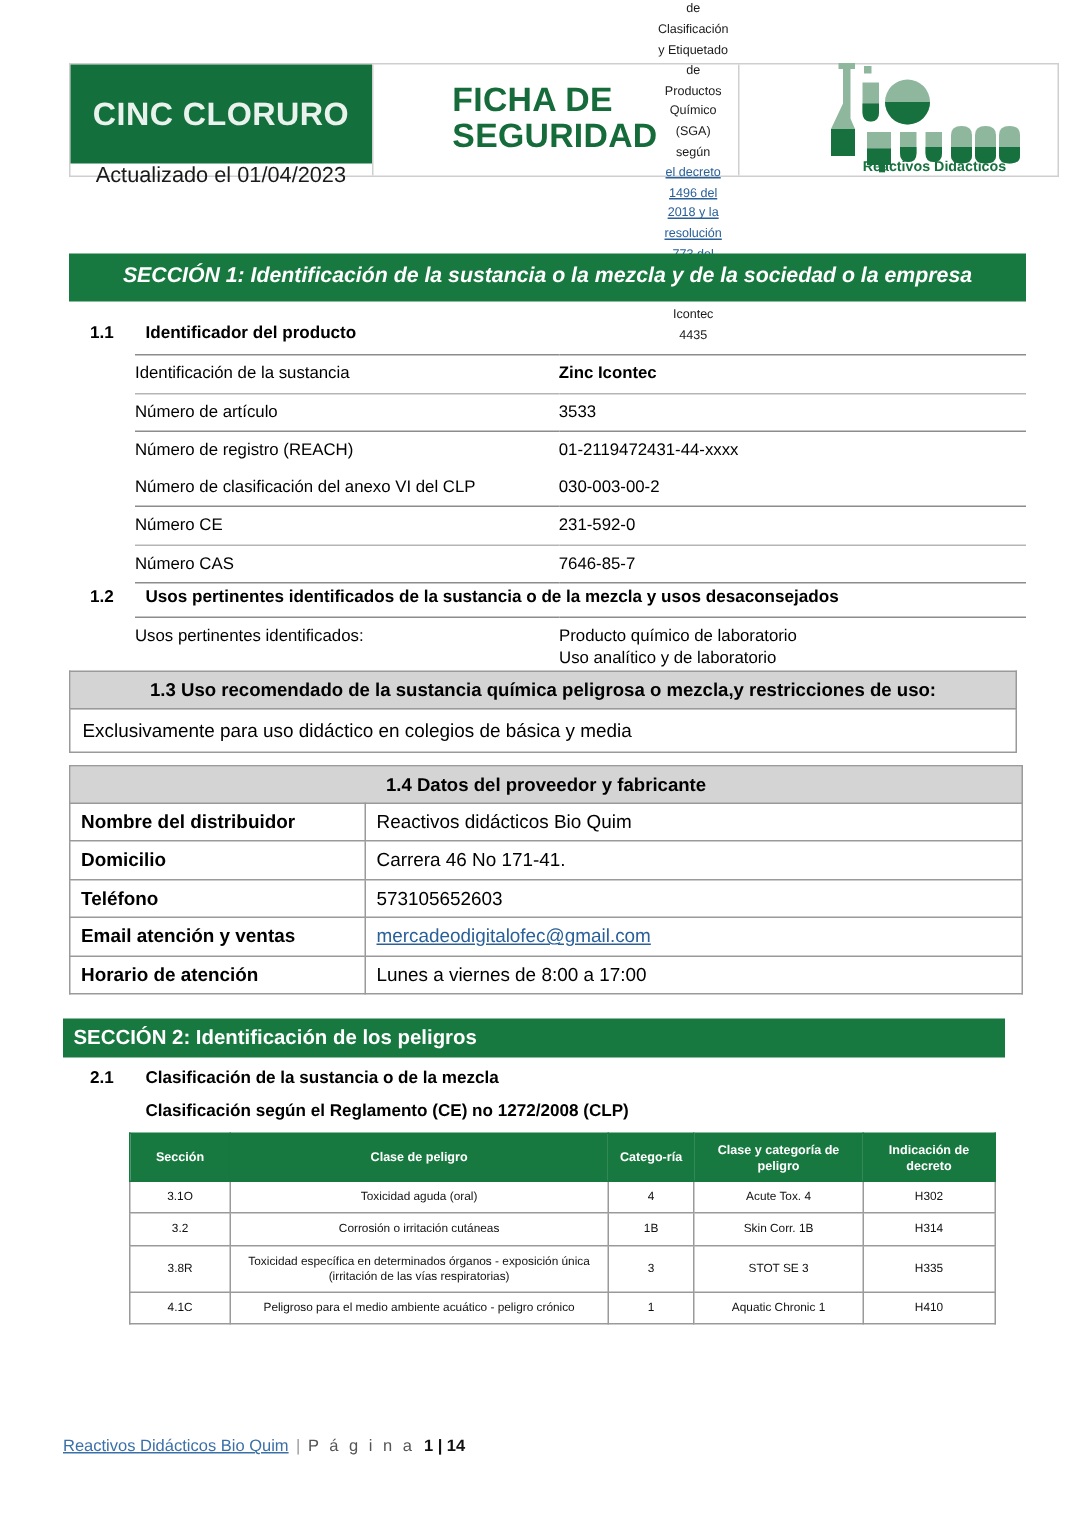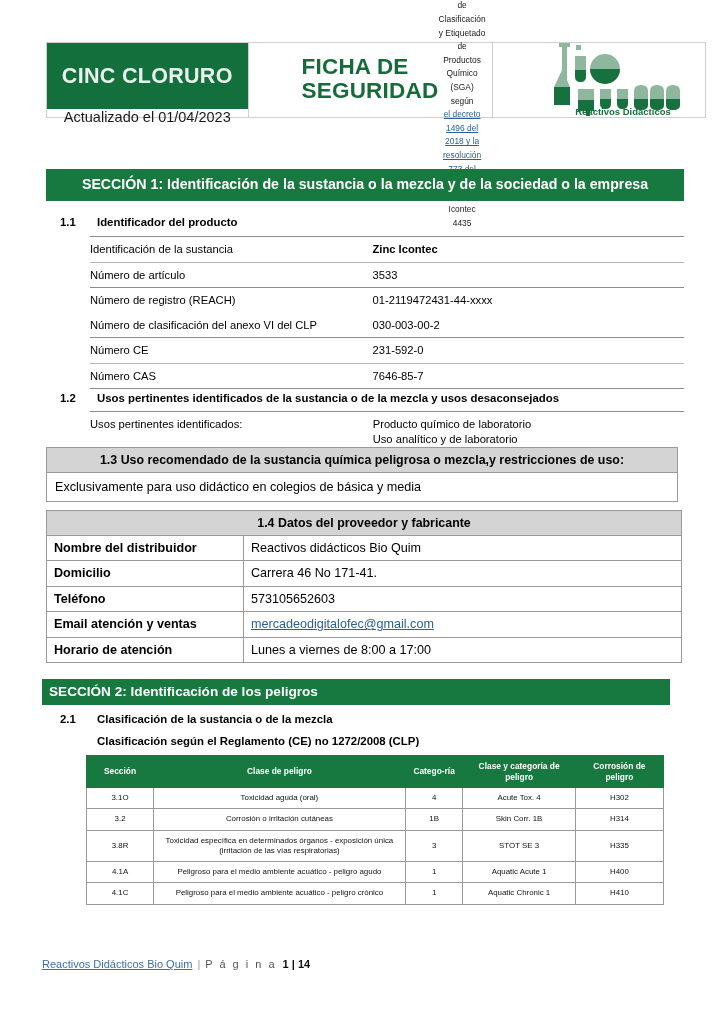--- a/index.html
+++ b/index.html
@@ -113,20 +113,21 @@
     box-sizing: border-box;
   }
   #sec1-banner {
     left: 46px;
     top: 169px;
     width: 638px;
     padding: 6px 14px 7px 14px;
     text-align: center;
     font-size: 14.2px;
     line-height: 1.35;
+    font-style: italic;
   }
   #sec2-banner {
     left: 42px;
     top: 679px;
     width: 628px;
     padding: 4px 0 4px 7px;
     font-size: 13.6px;
     line-height: 1.3;
   }
 
@@ -404,21 +405,21 @@
     <span class="txt" style="margin-left:0;">Clasificación según el Reglamento (CE) no 1272/2008 (CLP)</span>
   </div>
 
   <table id="hazard-table">
     <thead>
       <tr>
         <th class="col-seccion">Sección</th>
         <th class="col-clase">Clase de peligro</th>
         <th class="col-cat">Catego-ría</th>
         <th class="col-clcat">Clase y categoría de peligro</th>
-        <th class="col-ind">Corrosión de peligro</th>
+        <th class="col-ind">Indicación de decreto</th>
       </tr>
     </thead>
     <tbody>
       <tr>
         <td>3.1O</td>
         <td>Toxicidad aguda (oral)</td>
         <td>4</td>
         <td>Acute Tox. 4</td>
         <td>H302</td>
       </tr>
@@ -430,27 +431,20 @@
         <td>H314</td>
       </tr>
       <tr>
         <td>3.8R</td>
         <td>Toxicidad específica en determinados órganos - exposición única (irritación de las vías respiratorias)</td>
         <td>3</td>
         <td>STOT SE 3</td>
         <td>H335</td>
       </tr>
       <tr>
-        <td>4.1A</td>
-        <td>Peligroso para el medio ambiente acuático - peligro agudo</td>
-        <td>1</td>
-        <td>Aquatic Acute 1</td>
-        <td>H400</td>
-      </tr>
-      <tr>
         <td>4.1C</td>
         <td>Peligroso para el medio ambiente acuático - peligro crónico</td>
         <td>1</td>
         <td>Aquatic Chronic 1</td>
         <td>H410</td>
       </tr>
     </tbody>
   </table>
 
   <div id="footer">

